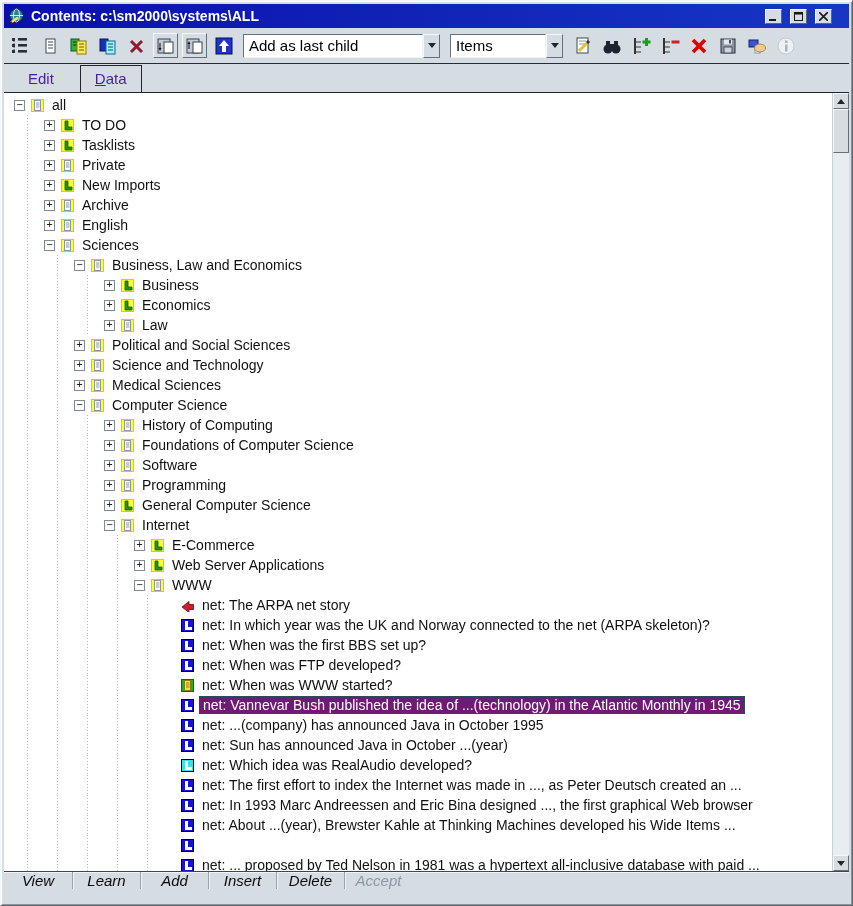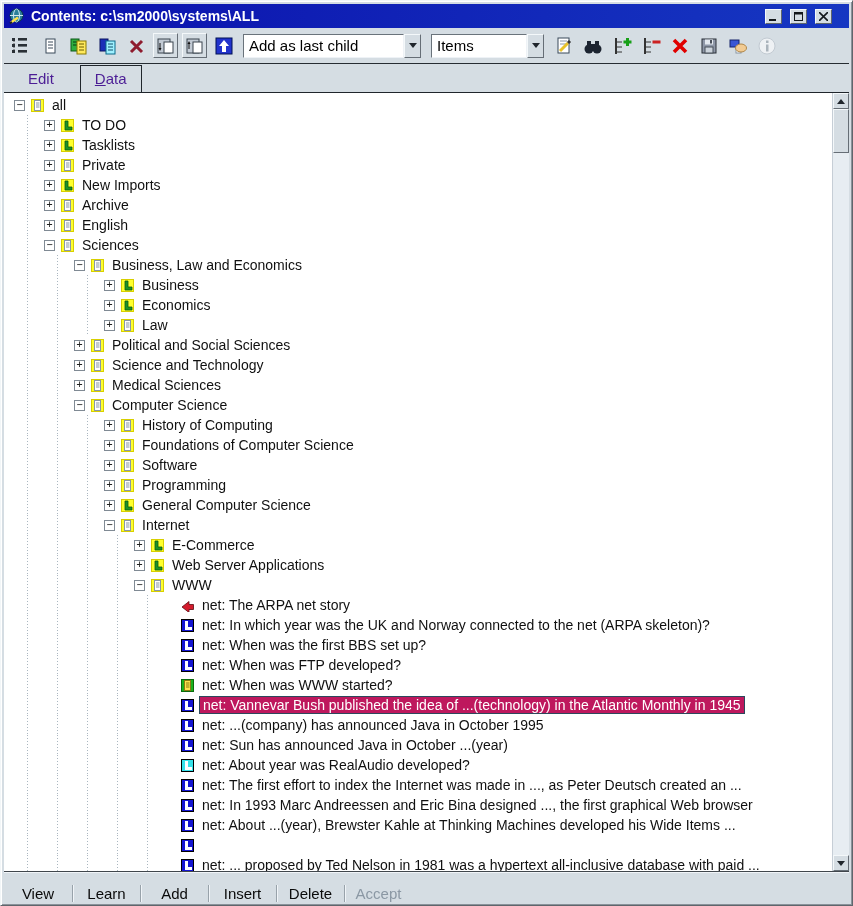--- a/index.html
+++ b/index.html
@@ -45,32 +45,32 @@
   .trow{height:20px;display:flex;align-items:center;padding-left:10px;white-space:nowrap;
     font-size:14px;color:#101010;}
   .guide{height:100%;margin-left:13px;margin-right:16px;width:1px;flex:none;
     background:repeating-linear-gradient(to bottom,#aab6c0 0 1px,transparent 1px 3px);}
   .expander{width:11px;height:11px;border:1px solid #808a94;background:#fff;font-size:10px;
     line-height:8px;text-align:center;color:#222;margin-right:6px;flex:none;
     font-family:"DejaVu Sans Mono",monospace;}
   .noexp{width:17px;flex:none;}
   .ticon{width:13px;height:13px;margin-right:5px;flex:none;}
   .tlabel{padding:0 3px;height:18px;line-height:18px;}
-  .tlabel.sel{background:#be185d;color:#fff;border:1px solid #2c485c;line-height:16px;}
+  .tlabel.sel{background:#701a75;color:#fff;border:1px solid #2c485c;line-height:16px;}
   
   .scrollbar{width:17px;flex:none;background:#e7edf2;border-left:1px solid #c6ced6;
     display:flex;flex-direction:column;}
   .sbtn{height:16px;flex:none;background:#d5dde3;border:1px solid;
     border-color:#f4f8fa #666e76 #666e76 #f4f8fa;display:flex;align-items:center;justify-content:center;}
   .sthumb{height:44px;flex:none;background:#d5dde3;border:1px solid;
     border-color:#f4f8fa #666e76 #666e76 #f4f8fa;}
   .strack{flex:1;}
   
   .bottombar{height:31px;flex:none;border-top:1px solid #40464c;
-    box-shadow:inset 0 1px 0 #f0f4f8;display:flex;align-items:flex-end;background:#d5dde3;}
+    box-shadow:inset 0 1px 0 #f0f4f8;display:flex;align-items:flex-start;background:#d5dde3;font-style:italic;}
   .bbtn{width:68px;display:flex;align-items:center;justify-content:center;font-size:15px;color:#0a0a0a;}
   .bbtn + .bbtn{border-left:1px solid #98a2aa;box-shadow:inset 1px 0 0 #f0f4f8;}
   .bbtn.disabled{color:#8b98a4;}
 </style>
 </head>
 <body>
 
 <div id="window">
 
   <div class="titlebar">
@@ -165,21 +165,21 @@
           </svg>
         </span>
         <span class="tbtn">
           <svg width="20" height="20" viewBox="0 0 20 20">
             <rect x="2" y="2" width="16" height="16" fill="#2233cc" stroke="#001155"></rect>
             <path d="M10 4 L15 10 H12 V16 H8 V10 H5 Z" fill="#fff"></path>
           </svg>
         </span>
       </div>
     <div class="combo">
-      <span class="combo-field" style="width:161px;">Add as last child</span>
+      <span class="combo-field" style="width:180px;">Add as last child</span>
       <span class="dbtn">
           <span class="arr-down"></span>
         </span>
     </div>
     <div class="combo">
       <span class="combo-field" style="width:96px;">Items</span>
       <span class="dbtn">
           <span class="arr-down"></span>
         </span>
     </div>
@@ -675,21 +675,21 @@
           <span class="guide"></span>
           <span class="guide"></span>
           <span class="guide"></span>
           <span class="guide"></span>
           <span class="guide"></span>
           <span class="noexp"></span>
           <span class="ticon"><svg width="13" height="13" viewBox="0 0 13 13">
               <rect x="0.5" y="0.5" width="12" height="12" fill="#35e2ea" stroke="#000"></rect>
               <path d="M4 2 h3 v6 h4 v3 h-7 z" fill="#fff"></path>
             </svg></span>
-          <span class="tlabel">net: About year was RealAudio developed?</span>
+          <span class="tlabel">net: Which idea was RealAudio developed?</span>
         </div>
         <div class="trow">
           <span class="guide"></span>
           <span class="guide"></span>
           <span class="guide"></span>
           <span class="guide"></span>
           <span class="guide"></span>
           <span class="noexp"></span>
           <span class="ticon"><svg width="13" height="13" viewBox="0 0 13 13">
               <rect x="0.5" y="0.5" width="12" height="12" fill="#1515d2" stroke="#000"></rect>

